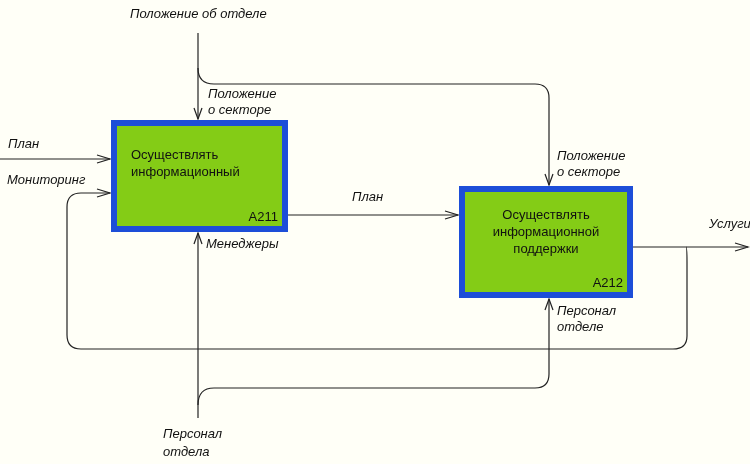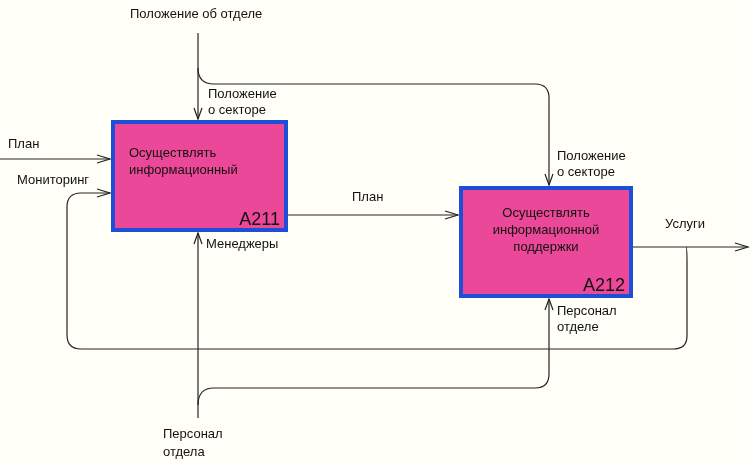--- a/index.html
+++ b/index.html
@@ -1,22 +1,22 @@
 <!DOCTYPE html>
 <html><head>
 <meta charset="utf-8">
 <style>
   html, body { margin: 0; padding: 0; }
   body { width: 750px; height: 464px; background: #fffff7; position: relative; overflow: hidden;
          font-family: "Liberation Sans", sans-serif; color: #111; }
   svg.wires { position: absolute; left: 0; top: 0; }
-  .lbl { position: absolute; font-size: 13px; line-height: 16px; white-space: nowrap; }
-  .box { position: absolute; border: 4px solid #1d4ed8; box-sizing: border-box; background: #ec4899; }
+  .lbl { position: absolute; font-size: 13px; line-height: 16px; white-space: nowrap; font-style: italic; }
+  .box { position: absolute; border: 6px solid #1d4ed8; box-sizing: border-box; background: #84cc16; }
   .box-text { position: absolute; font-size: 13px; line-height: 17px; }
-  .box-id { position: absolute; right: 4px; bottom: 1px; font-size: 18px; line-height: 16px; }
+  .box-id { position: absolute; right: 4px; bottom: 1px; font-size: 13px; line-height: 16px; }
 </style>
 </head>
 <body>
 
 <svg class="wires" width="750" height="464">
   <g fill="none" stroke="#222" stroke-width="1.2">
 
     <path d="M198 33 V119"></path>
     <path d="M194 108 L198 119 L202 108"></path>
 
@@ -65,23 +65,23 @@
   <div>Положение</div>
   <div>о секторе</div>
 </div>
 
 <div class="lbl" style="left:557px; top:148px;">
   <div>Положение</div>
   <div>о секторе</div>
 </div>
 
 <div class="lbl" style="left:8px; top:136px;">План</div>
-<div class="lbl" style="left:17px; top:172px;">Мониторинг</div>
+<div class="lbl" style="left:7px; top:172px;">Мониторинг</div>
 <div class="lbl" style="left:352px; top:189px;">План</div>
-<div class="lbl" style="left:665px; top:216px;">Услуги</div>
+<div class="lbl" style="left:709px; top:216px;">Услуги</div>
 <div class="lbl" style="left:206px; top:236px;">Менеджеры</div>
 
 <div class="lbl" style="left:557px; top:303px;">
   <div>Персонал</div>
   <div>отделе</div>
 </div>
 
 <div class="lbl" style="left:163px; top:425px; line-height:18px;">
   <div>Персонал</div>
   <div>отдела</div>

